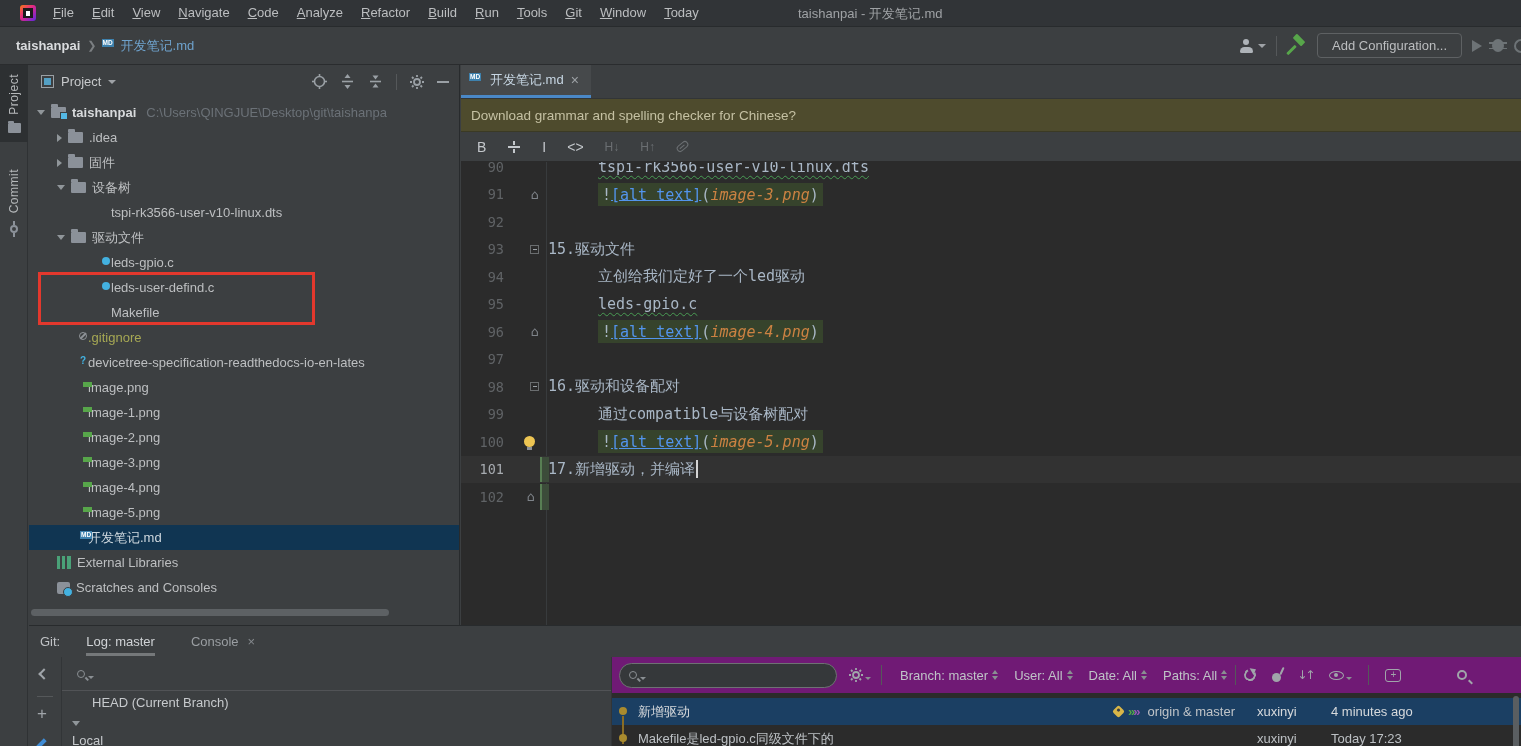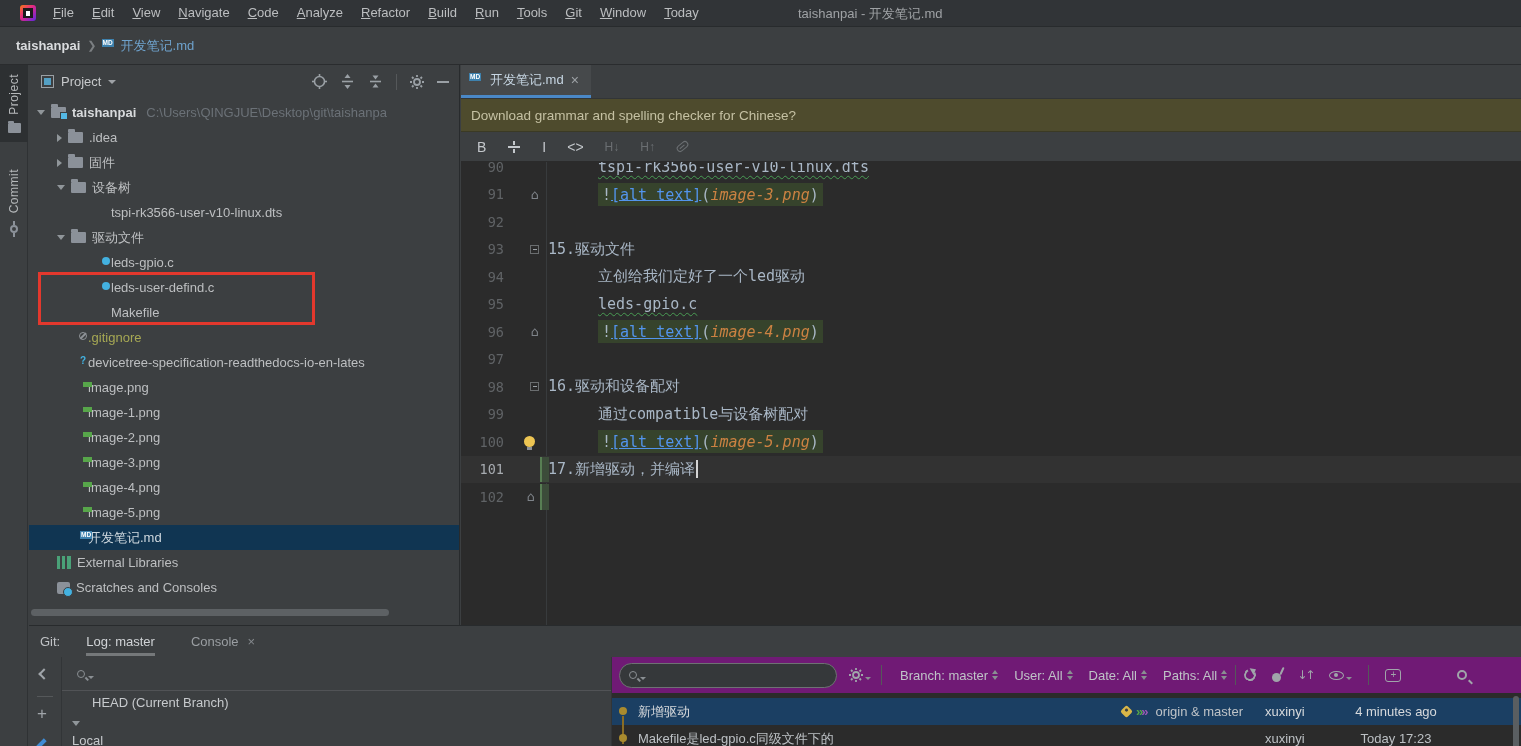--- a/index.html
+++ b/index.html
@@ -169,21 +169,21 @@
   .crow { height:27px; display:flex; align-items:center; padding-left:26px; padding-right:60px; color:#bcc0c4; position:relative; }
   .crow.selected { background:#1b3f63; color:#d6d9dc; margin-top:5px; }
   .cmsg { flex:1; white-space:nowrap; overflow:hidden; }
   .crefs { display:flex; align-items:center; gap:2px; margin-right:10px; }
   .tag-y { width:9px; height:9px; background:#d9b648; border-radius:2px; transform:rotate(45deg); position:relative; margin-right:3px; }
   .tag-y::after { content:""; position:absolute; left:2px; top:2px; width:2.5px; height:2.5px; border-radius:50%; background:#3c3f41; }
   .chev-g { color:#57a64a; font-weight:bold; font-size:13px; }
   .chev-p { color:#9b59b6; font-weight:bold; font-size:13px; margin-left:-4px; }
   .crefs-label { margin-left:5px; color:#bfc3c7; }
   .cauthor { width:64px; margin-left:12px; flex:none; }
-  .ctime { width:130px; margin-left:2px; flex:none;text-align:center; }
+  .ctime { width:130px; margin-left:10px; flex:none; }
   .gdot { position:absolute; left:7px; top:9px; width:8px; height:8px; border-radius:50%; background:#a98b2e; z-index:2; }
   .gline-v { position:absolute; left:10px; top:18px; width:2px; height:28px; background:#8a6d25; z-index:1; }
   .vscroll { position:absolute; right:2px; top:3px; width:6px; height:58px; border-radius:3px; background:#5a5e61; }
   svg { display:block; }
 </style>
 </head>
 <body>
 
 <div id="app">
 
@@ -206,20 +206,32 @@
   </div>
 
   <div class="navbar">
     <div class="crumbs">
       <span class="crumb-root">taishanpai</span>
       <span class="crumb-sep">❯</span>
       <span class="crumb-file">
         <span class="ic mdfile" style="width:12px"><span class="page" style="width:12px;height:14px;position:relative"></span></span>
         <span>开发笔记.md</span>
       </span>
+    </div>
+    <div class="nav-right">
+      <span style="display:flex;align-items:center;gap:4px">
+        <span class="person"></span>
+        <span class="caret-dn"></span>
+      </span>
+      <span class="vdiv"></span>
+      <span class="hammer"></span>
+      <span class="add-config">Add Configuration...</span>
+      <span class="play"></span>
+      <span class="bug"></span>
+      <span class="exit-ic"></span>
     </div>
   </div>
 
   <div class="stripe">
     <div class="stripe-btn active">
       <span class="vtext">Project</span>
       <span class="mini-folder"></span>
     </div>
     <div class="stripe-btn" style="margin-top:18px">
       <span class="vtext">Commit</span>

